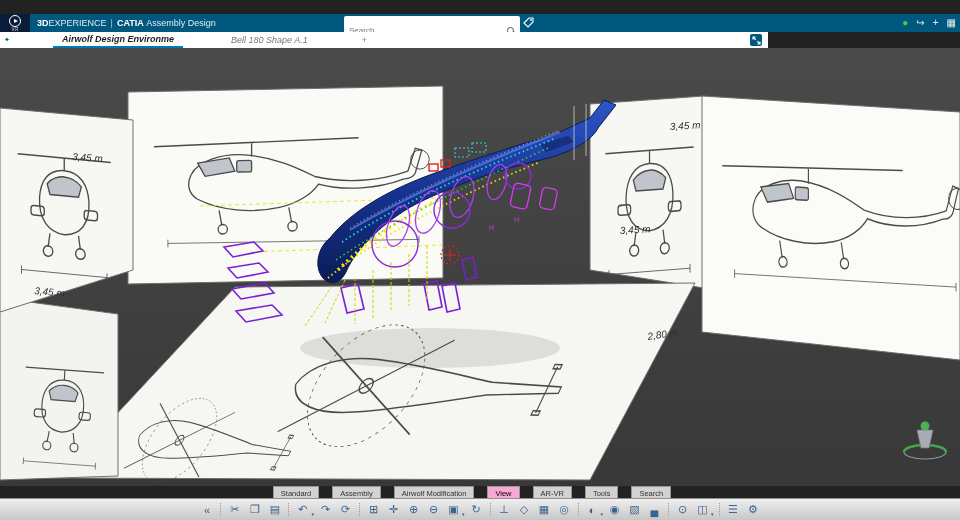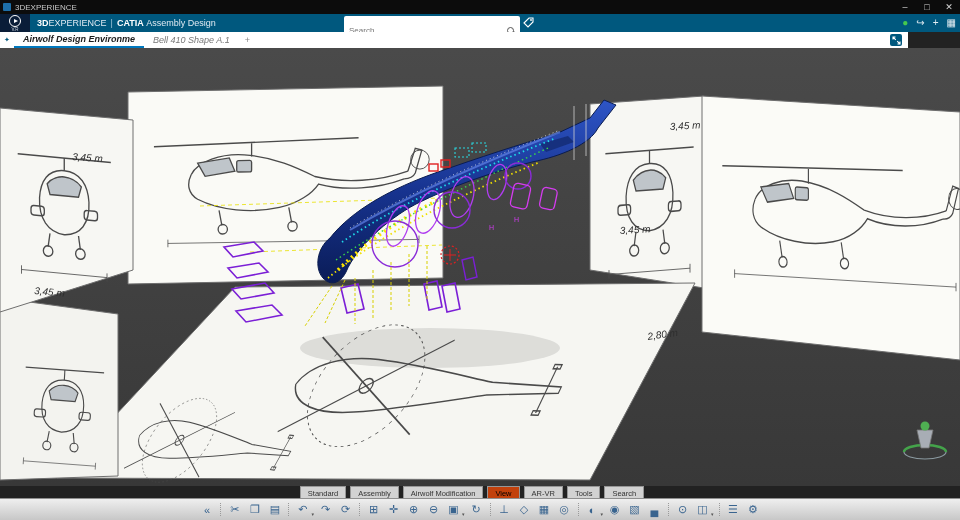--- a/index.html
+++ b/index.html
@@ -36,66 +36,57 @@
   .tagbtn{position:absolute;left:521px;top:2px;width:14px;height:13px;display:flex;align-items:center;
         justify-content:center;cursor:pointer;}
   .userblock{position:absolute;right:88px;top:0;text-align:right;line-height:8px;cursor:pointer;}
   .userblock .uname{font-size:6.5px;color:#bcd9e8;margin-top:2px;}
   .userblock .uctx{font-size:8.5px;font-weight:bold;color:#fff;margin-top:1px;white-space:nowrap;}
   .hicons{position:absolute;right:4px;top:4px;display:flex;gap:8px;align-items:center;}
   .hicon{font-size:10px;color:#e2edf3;cursor:pointer;line-height:10px;}
   .hicon.green{color:#46c84e;}
 
   
-  .tabbar{position:absolute;left:0;top:32px;width:908px;height:16px;background:#ffffff;
-        border-bottom:1px solid #cfcfcf;display:flex;align-items:stretch;font-size:9px;}
+  .tabbar{position:absolute;left:0;top:32px;width:768px;height:16px;background:#ffffff;
+        border-bottom:1px solid #cfcfcf;display:flex;align-items:stretch;font-size:9px;gap:39px;}
   .tabflag{width:14px;display:flex;align-items:center;justify-content:center;color:#00587e;font-size:7px;}
   .dtab{display:flex;align-items:center;padding:0 9px;font-style:italic;cursor:pointer;white-space:nowrap;}
   .dtab.active{font-weight:bold;color:#1c1c1c;border-bottom:2px solid #0078be;max-width:150px;overflow:hidden;text-overflow:ellipsis;display:block;line-height:14px;}
   .dtab.inactive{color:#777;}
   .addtab{display:flex;align-items:center;padding:0 6px;color:#888;cursor:pointer;}
   .expandbtn{position:absolute;right:6px;top:2px;width:12px;height:12px;background:#00587e;border-radius:2px;
         cursor:pointer;display:flex;align-items:center;justify-content:center;}
 
   
   .viewport{position:absolute;left:0;top:48px;width:960px;height:438px;
         background:linear-gradient(#4a4a4a,#383838);}
   .viewport svg.scene{position:absolute;left:0;top:0;}
   .dim{font-size:10px;font-style:italic;fill:#2e2e2e;font-family:"Liberation Sans",sans-serif;}
   .anno{font-size:7px;fill:#d23cf0;font-family:"Liberation Sans",sans-serif;}
 
   
-  .btabs{position:absolute;left:0;right:16px;bottom:21px;display:flex;justify-content:center;gap:4px;}
+  .btabs{position:absolute;left:0;right:16px;bottom:21px;display:flex;justify-content:center;gap:13px;}
   .btab{font-size:7.5px;padding:2px 7px 1px;background:#d2d2d2;border:1px solid #979797;border-bottom:none;
         color:#333;cursor:pointer;line-height:9px;}
-  .btab.active{background:#c2410c;color:#000;}
+  .btab.active{background:#f9a8d4;color:#000;}
 
   
   .toolbar{position:absolute;left:0;bottom:0;width:960px;height:21px;
         background:linear-gradient(#efefef,#c7c7c7);border-top:1px solid #8f8f8f;
         display:flex;align-items:center;justify-content:center;gap:3px;}
   .tbi{width:17px;height:17px;display:flex;align-items:center;justify-content:center;
         font-size:11px;color:#39648f;cursor:pointer;border-radius:2px;}
   .tsep{width:0;height:13px;border-left:1px dotted #9a9a9a;margin:0 2px;}
   .caret{font-size:5px;color:#555;margin-left:-3px;cursor:pointer;align-self:flex-end;padding-bottom:3px;}
 </style>
 </head>
 <body>
 
 <div id="app">
 
-  <div class="titlebar">
-    <span class="app-ico"></span>
-    <span>3DEXPERIENCE</span>
-    <div class="win-btns">
-      <span class="win-btn">–</span>
-      <span class="win-btn">□</span>
-      <span class="win-btn">✕</span>
-    </div>
-  </div>
 
   <div class="brandbar">
     <div class="logo">
       <div class="compass">
           <span></span>
         </div>
       <div class="cap">V.R</div>
     </div>
     <div class="brandtext">
       <b>3D</b><span class="thin">EXPERIENCE</span><span class="dv">|</span><b>CATIA</b>&nbsp;<span class="thin">Assembly Design</span>
@@ -114,21 +105,21 @@
       <span class="hicon green">●</span>
       <span class="hicon">↪</span>
       <span class="hicon">+</span>
       <span class="hicon">▦</span>
     </div>
   </div>
 
   <div class="tabbar">
     <span class="tabflag">✦</span>
     <span class="dtab active">Airwolf Design Environme</span>
-    <span class="dtab inactive">Bell 410 Shape A.1</span>
+    <span class="dtab inactive">Bell 180 Shape A.1</span>
     <span class="addtab">+</span>
     <span class="expandbtn">
       <svg width="9" height="9" viewBox="0 0 9 9">
         <path d="M1,3.5 L1,1 L3.5,1 M8,5.5 L8,8 L5.5,8 M1,1 L3.8,3.8 M8,8 L5.2,5.2" stroke="#fff" stroke-width="1.1" fill="none"></path>
       </svg>
     </span>
   </div>
 
   <div class="viewport">
     <svg class="scene" width="960" height="438" viewBox="0 0 960 438">

